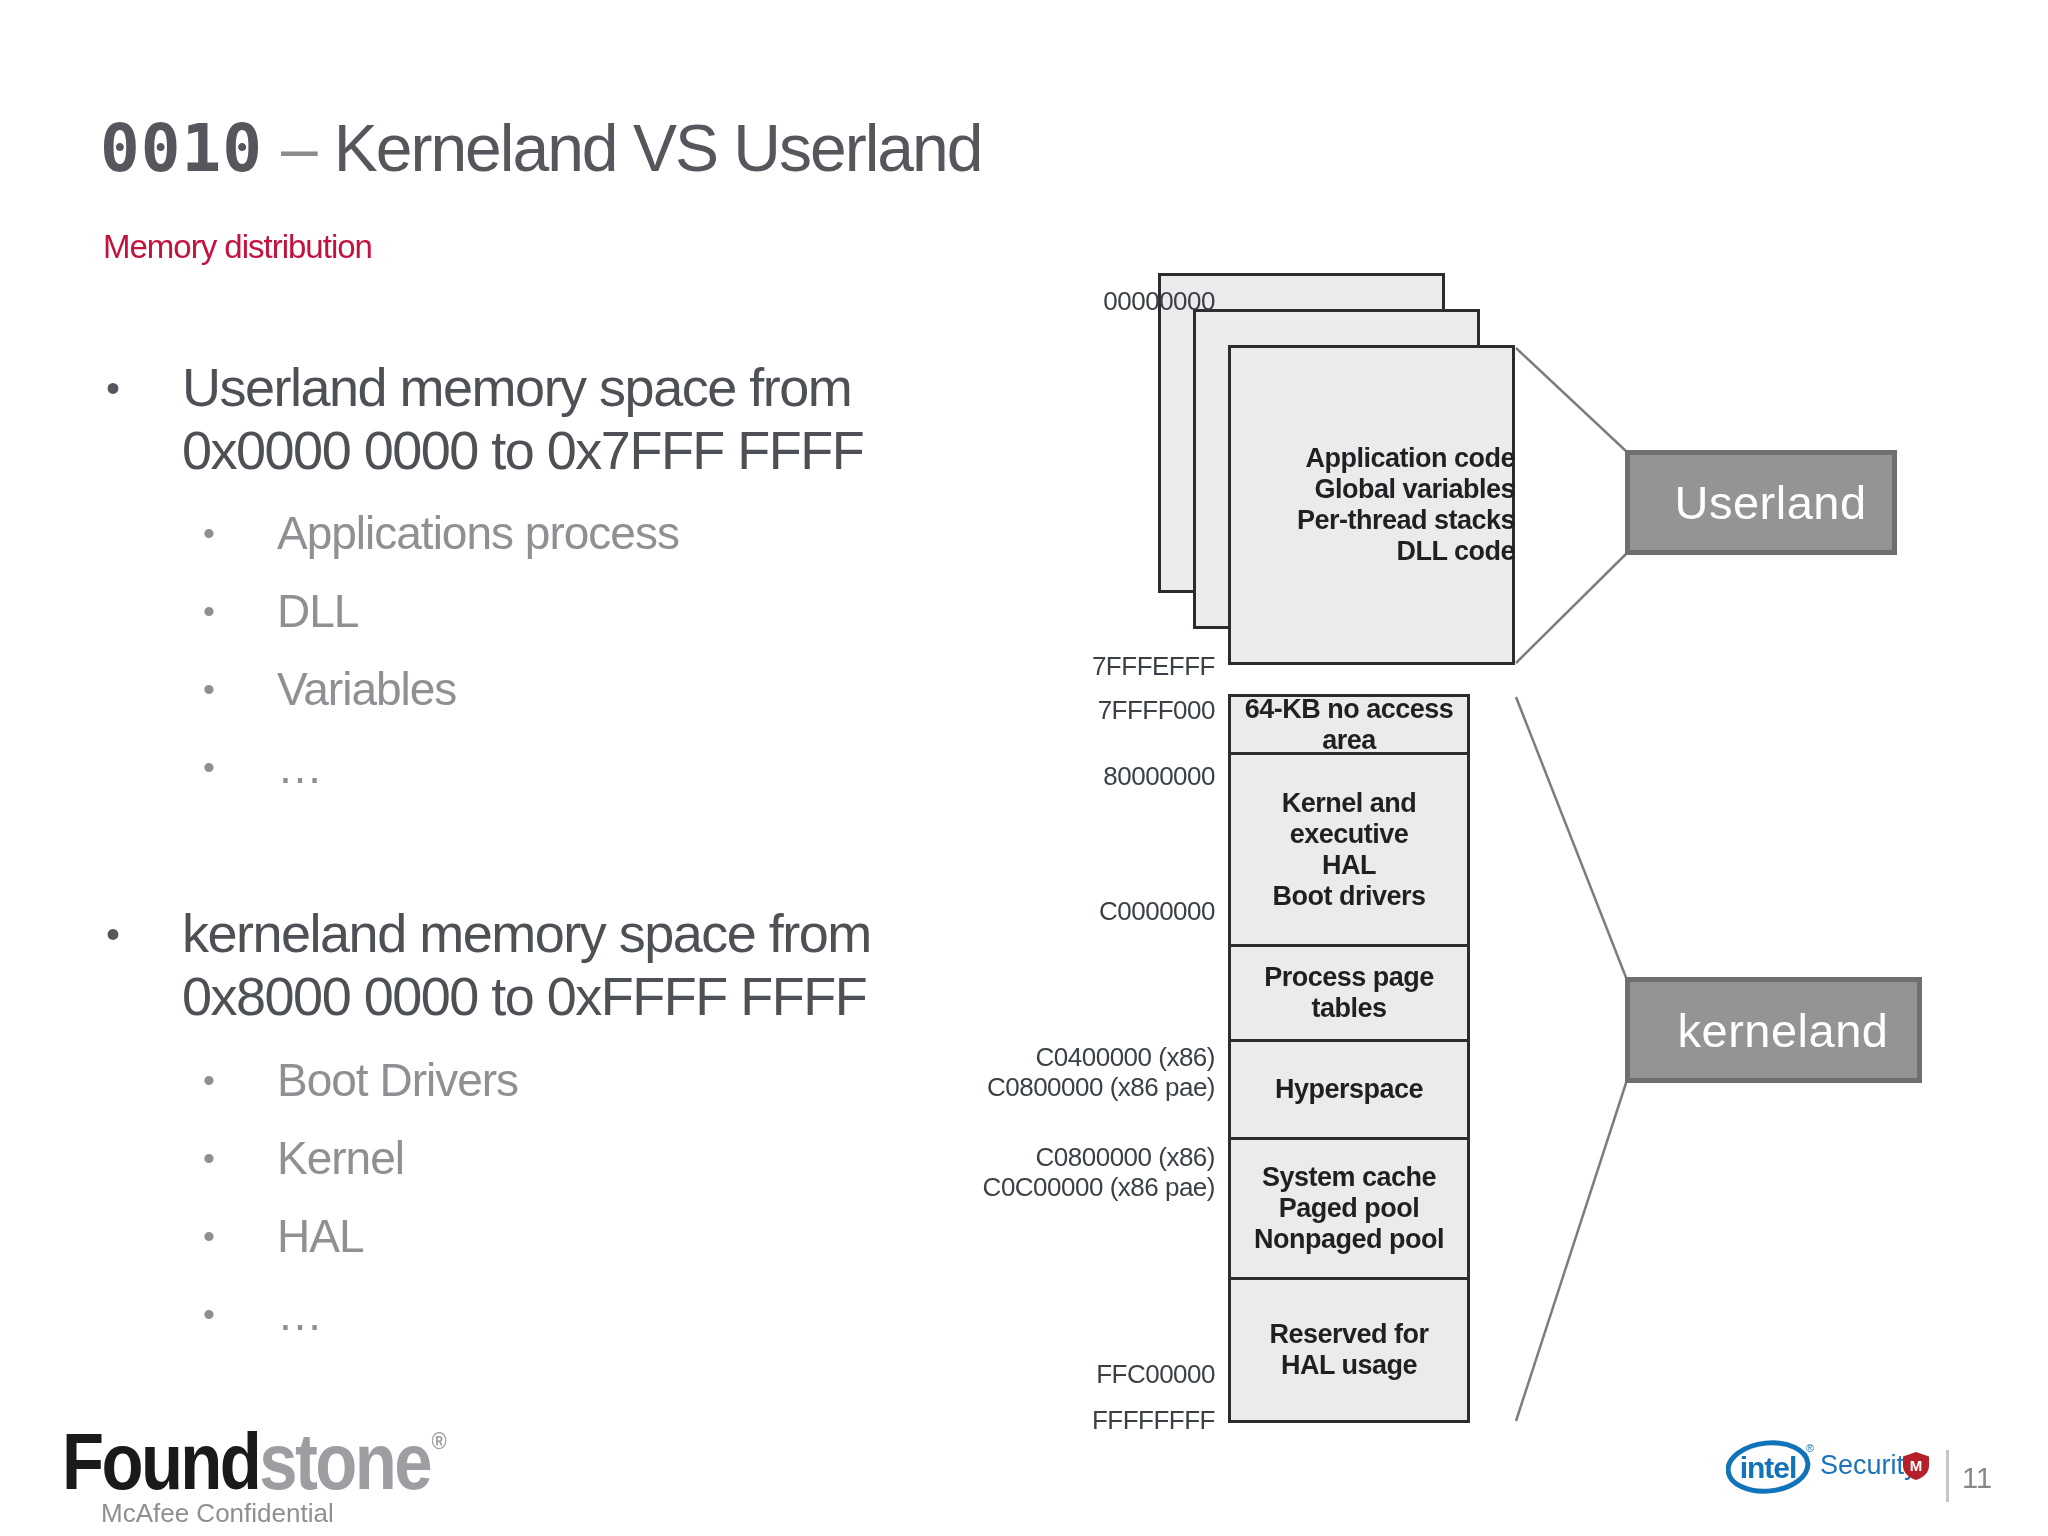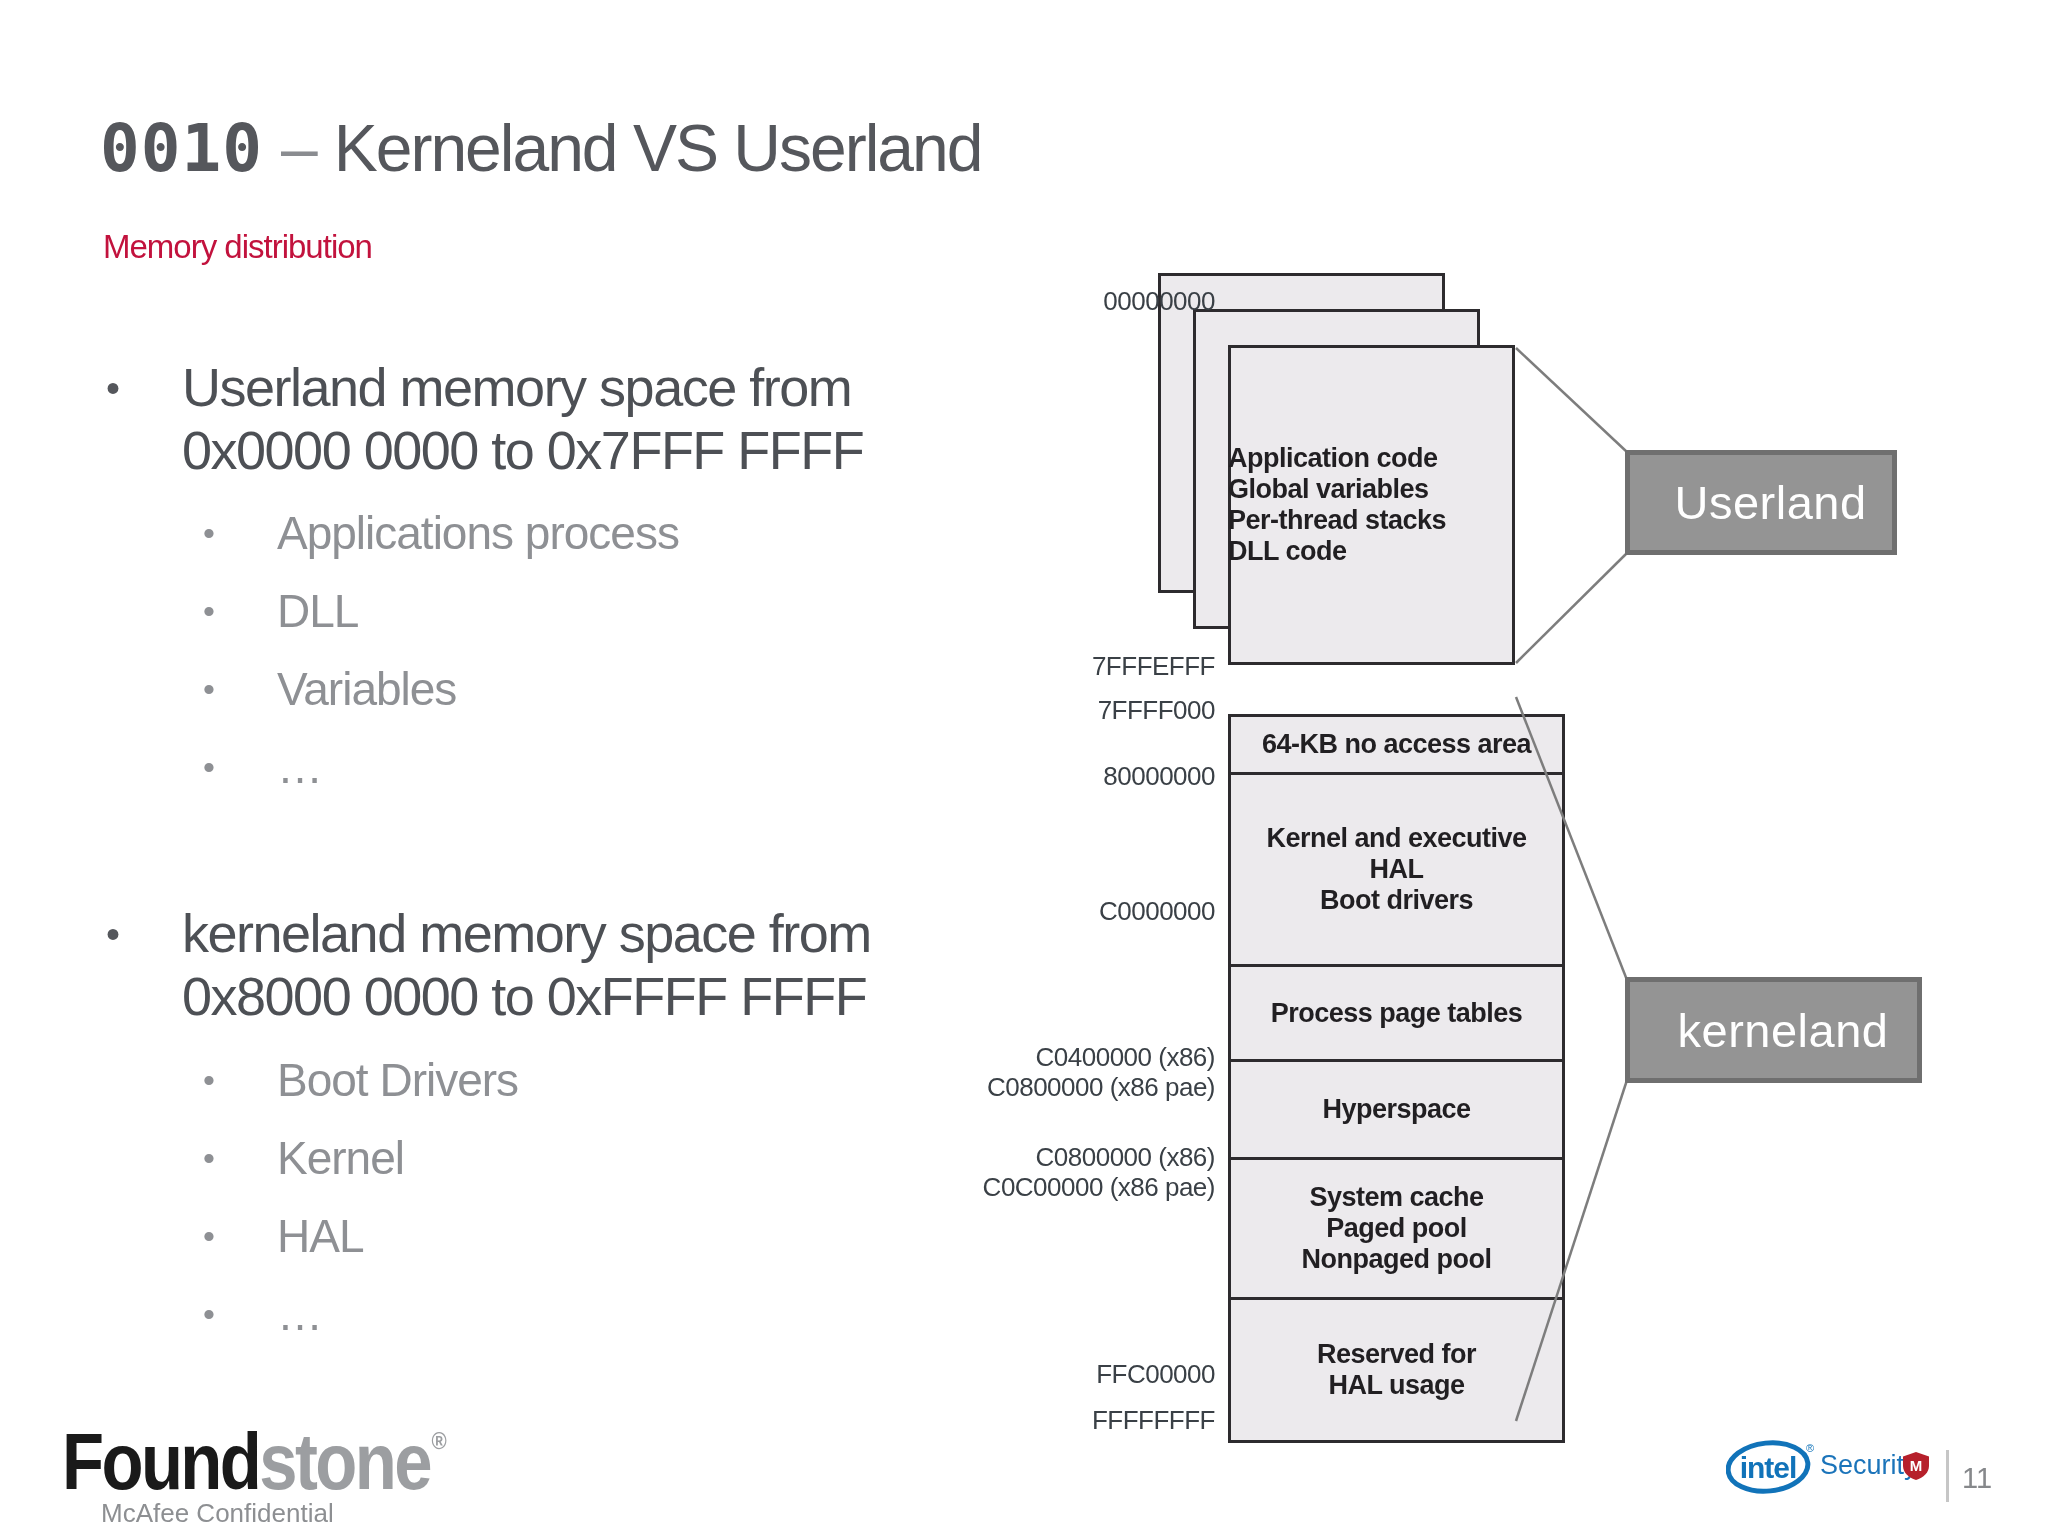--- a/index.html
+++ b/index.html
@@ -18,24 +18,24 @@
   .bullet-block .marker{width:76px;font-size:40px;line-height:64px;color:#55575c;flex:0 0 auto;}
   .bullet-block .lines{font-size:54px;line-height:63px;letter-spacing:-1.5px;white-space:nowrap;}
   .sub-list{position:absolute;left:203px;}
   .sub-item{display:flex;margin-bottom:21px;}
   .sub-item .marker{width:74px;font-size:34px;line-height:57px;color:#8e9094;flex:0 0 auto;}
   .sub-item .label{font-size:46px;line-height:57px;color:#8e9094;letter-spacing:-1px;white-space:nowrap;}
 
   
   .page{position:absolute;width:287px;height:320px;background:#eceaed;
         border:3px solid #2d2b2e;box-sizing:border-box;}
-  .page-text{position:absolute;left:1228px;top:443px;width:287px;text-align:left;
+  .page-text{position:absolute;left:1228px;top:443px;width:287px;text-align:right;
              font-weight:bold;font-size:27px;line-height:31px;color:#211f22;letter-spacing:-0.5px;}
-  .kcol{position:absolute;left:1228px;top:694px;width:337px;height:729px;background:#eceaed;
-        border:3px solid #2d2b2e;box-sizing:border-box;display:flex;flex-direction:column;margin-top:20px;}
+  .kcol{position:absolute;left:1228px;top:694px;width:242px;height:729px;background:#eceaed;
+        border:3px solid #2d2b2e;box-sizing:border-box;display:flex;flex-direction:column;}
   .ksec{box-sizing:border-box;border-bottom:3px solid #2d2b2e;display:flex;flex-direction:column;
         align-items:center;justify-content:center;text-align:center;font-weight:bold;font-size:27px;
         line-height:31px;color:#211f22;letter-spacing:-0.5px;flex:0 0 auto;}
   .ksec:last-child{border-bottom:none;}
   .addr{position:absolute;right:833px;text-align:right;font-size:26px;line-height:30px;
         color:#3a4046;letter-spacing:-0.5px;white-space:nowrap;}
   .callout{position:absolute;background:#949494;border:5px solid #6f6f6f;box-sizing:border-box;
            color:#ffffff;display:flex;align-items:center;justify-content:center;
            font-size:47px;letter-spacing:0.5px;padding-left:19px;}
   .connectors{position:absolute;left:0;top:0;pointer-events:none;}

